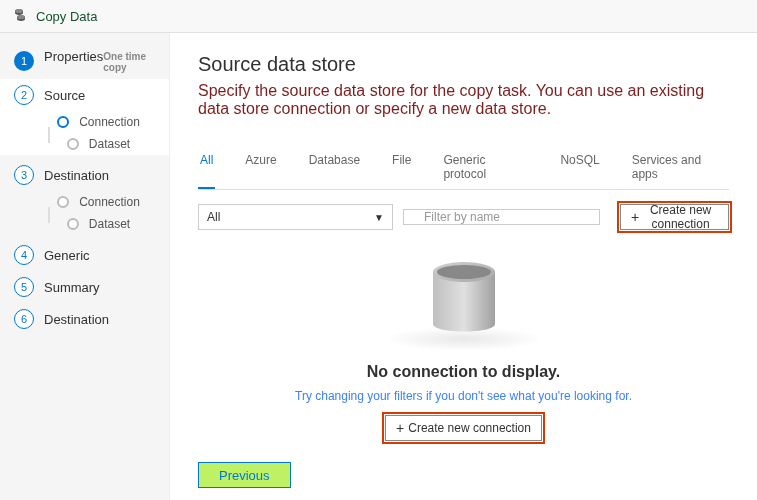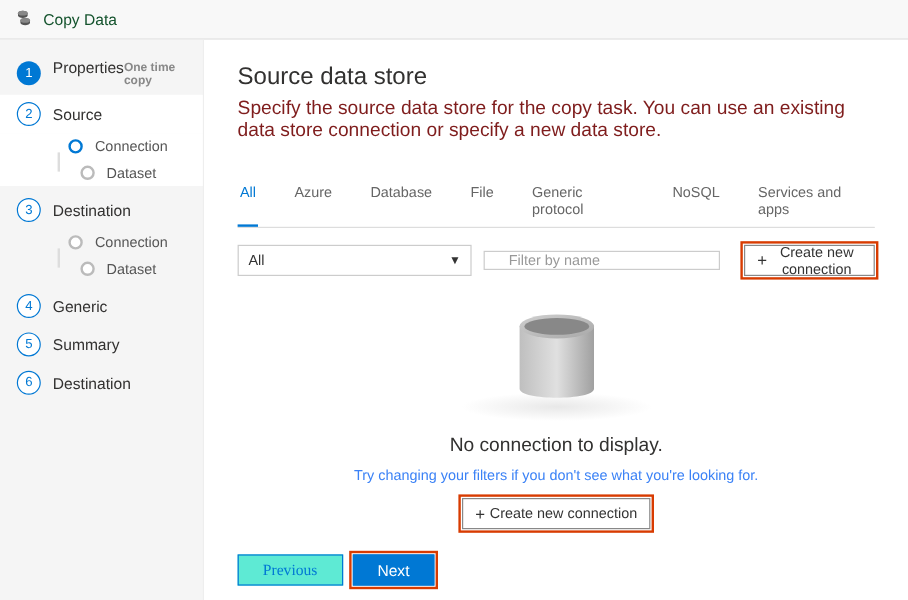--- a/index.html
+++ b/index.html
@@ -47,26 +47,26 @@
     .filter-input::placeholder { color: #999; }
     .spacer { flex: 1; }
     .create-btn { display: flex; align-items: center; gap: 4px; border: 1px solid #888; height: 26px; padding: 0 10px; font-size: 12px; background: #fff; cursor: pointer; color: #333; }
     .create-btn .plus { font-size: 14px; line-height: 1; }
     
     .highlight-red { outline: 2px solid #d83b01; outline-offset: 1px; }
     
     .empty-area { flex: 1; display: flex; flex-direction: column; align-items: center; justify-content: center; }
     .empty-icon-wrap { position: relative; margin-bottom: 18px; }
     .shadow-ellipse { width: 160px; height: 24px; background: radial-gradient(ellipse at center, #e8e8e8 0%, rgba(255,255,255,0) 70%); position: absolute; left: 50%; transform: translateX(-50%); bottom: -6px; z-index: 0; }
-    .empty-title { font-size: 16px; font-weight: 400; color: #323130; margin-bottom: 8px; }
+    .empty-title { font-size: 16px; font-weight: 700; color: #323130; margin-bottom: 8px; }
     .empty-hint { font-size: 12px; color: #3b82f6; margin-bottom: 12px; }
     
     .footer { display: flex; gap: 8px; padding: 8px 0 0 0; }
     .btn { height: 26px; padding: 0 20px; font-size: 13px; cursor: pointer; display: inline-flex; align-items: center; justify-content: center; }
-    .btn-secondary { background: #5eead4; border: 1px solid #0078d4; color: #0078d4; font-family: Liberation Serif, serif; }
+    .btn-secondary { background: #bef264; border: 1px solid #0078d4; color: #0078d4; }
     .btn-primary { background: #0078d4; border: 1px solid #0078d4; color: #fff; }
   </style>
 </head>
 <body>
 
 <div class="app-container">
   <div class="header">
     <span class="icon-wrap">
       <svg width="16" height="16" viewBox="0 0 16 16">
           <path fill="#555" d="M3 3c0-1 2-2 4-2s4 1 4 2v2c0 1-2 2-4 2s-4-1-4-2z"></path>
@@ -183,17 +183,16 @@
         <div class="empty-title">No connection to display.</div>
         <div class="empty-hint">Try changing your filters if you don't see what you're looking for.</div>
         <button class="create-btn highlight-red">
           <span class="plus">+</span>
           <span>Create new connection</span>
         </button>
       </div>
 
       <div class="footer">
         <button class="btn btn-secondary">Previous</button>
-        <button class="btn btn-primary highlight-red">Next</button>
       </div>
     </div>
   </div>
 </div>
 
 </body></html>

